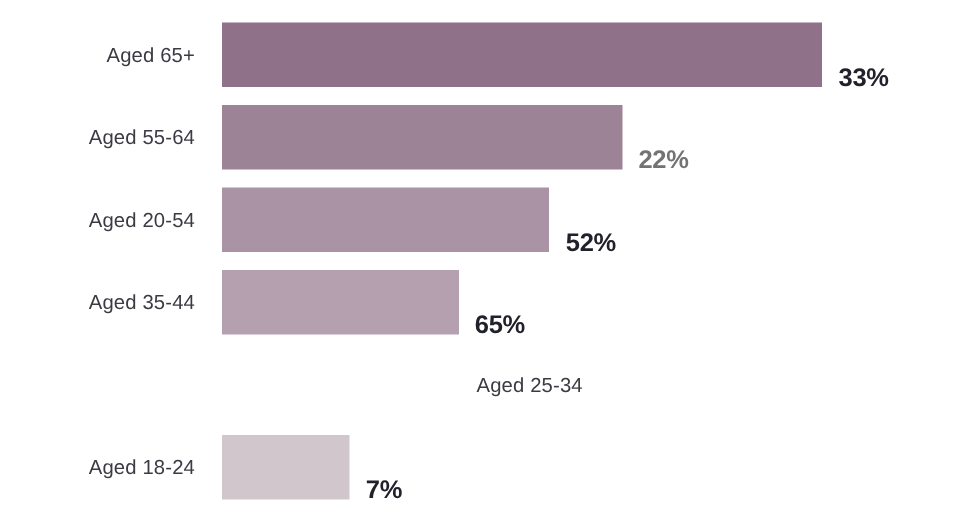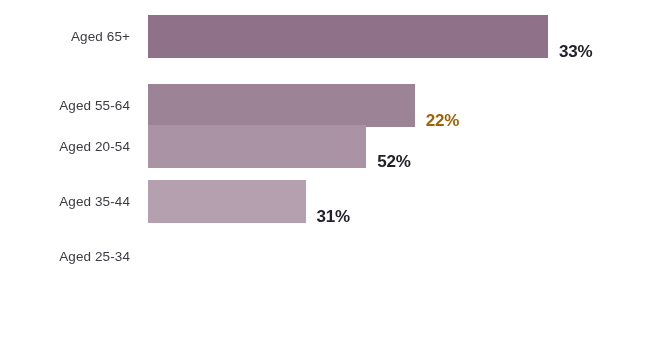--- a/index.html
+++ b/index.html
@@ -68,37 +68,44 @@
 <body>
 
 <div id="chart-root" style="background: rgb(255, 255, 255);">
     <div class="bar-row" style="top: 15px;">
       <div class="cat-label">Aged 65+</div>
       <div class="bar-track">
         <div class="bar" style="width: 400px; height: 43px; background: rgb(144, 113, 138);"></div>
         <div class="value-label" style="color: rgb(33, 33, 43);">33%</div>
       </div>
     </div>
-    <div class="bar-row" style="top: 84px;">
+    <div class="bar-row" style="top: 70px;">
       <div class="cat-label">Aged 55-64</div>
       <div class="bar-track">
         <div class="bar" style="width: 266.667px; height: 43px; background: rgb(157, 131, 150);"></div>
-        <div class="value-label" style="color: #a16207;">22%</div>
+        <div class="value-label" style="color: #737373;">22%</div>
       </div>
     </div>
     <div class="bar-row" style="top: 125px;">
       <div class="cat-label">Aged 20-54</div>
       <div class="bar-track">
         <div class="bar" style="width: 218.182px; height: 43px; background: rgb(170, 147, 164);"></div>
         <div class="value-label" style="color: rgb(33, 33, 43);">52%</div>
       </div>
     </div>
     <div class="bar-row" style="top: 180px; justify-content: center;">
       <div class="cat-label">Aged 35-44</div>
       <div class="bar-track">
         <div class="bar" style="width: 157.576px; height: 43px; background: rgb(180, 160, 174);"></div>
-        <div class="value-label" style="color: rgb(33, 33, 43);">31%</div>
+        <div class="value-label" style="color: rgb(33, 33, 43);">65%</div>
       </div>
     </div>
-    <div class="bar-row" style="top: 235px;">
+    <div class="bar-row" style="top: 235px; flex-direction: column;">
       <div class="cat-label">Aged 25-34</div>
+    </div>
+    <div class="bar-row" style="top: 290px;">
+      <div class="cat-label">Aged 18-24</div>
+      <div class="bar-track">
+        <div class="bar" style="width: 84.8485px; height: 43px; background: rgb(210, 198, 205);"></div>
+        <div class="value-label" style="color: rgb(33, 33, 43);">7%</div>
+      </div>
     </div>
   </div>
 
 </body></html>

